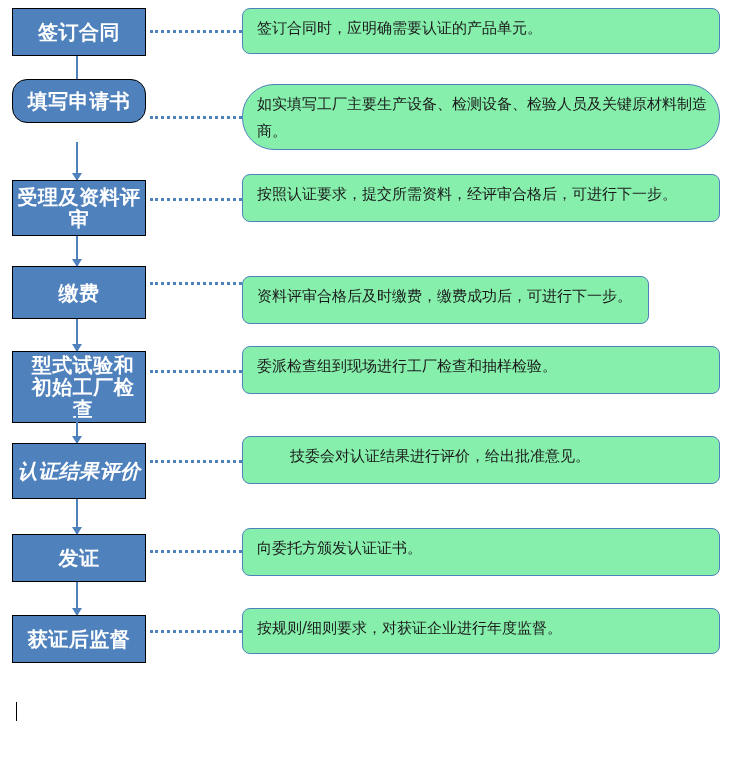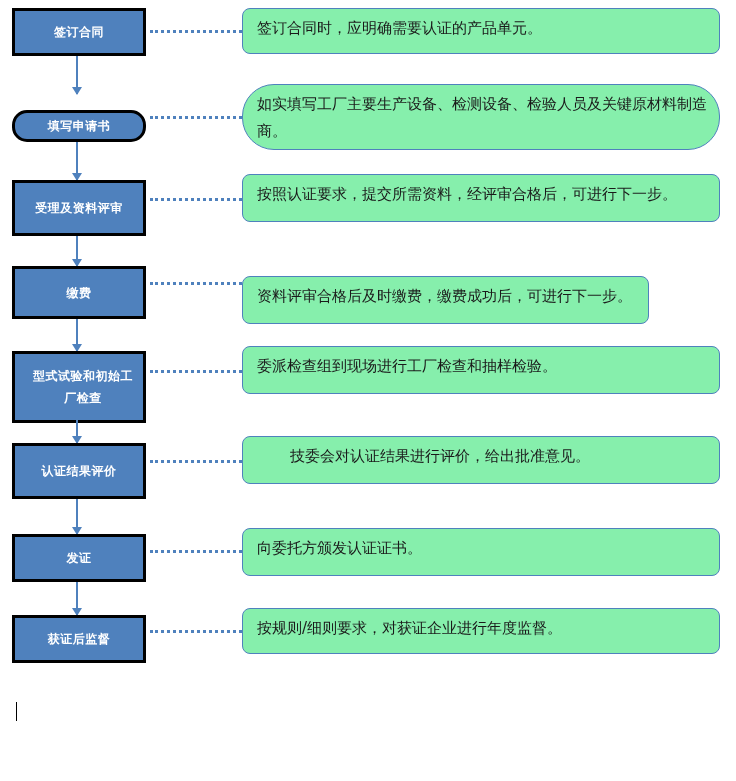--- a/index.html
+++ b/index.html
@@ -22,25 +22,25 @@
     left: 12px;
     top: 8px;
     width: 140px;
   }
 
   .step {
     position: absolute;
     left: 0;
     width: 134px;
     box-sizing: border-box;
-    border: 3px solid #000000;
+    border: 1px solid #000000;
     background: #4f81bd;
     color: #ffffff;
     font-weight: bold;
-    font-size: 12px;
+    font-size: 20px;
     line-height: 22px;
     text-align: center;
     display: flex;
     align-items: center;
     justify-content: center;
     letter-spacing: 0.5px;
   }
   .step span { display: block; padding: 0 4px; }
 
   
@@ -105,41 +105,41 @@
 </head>
 <body>
 
 <div class="flow">
 
   <div class="step" style="top:0px; height:48px;">
     <span>签订合同</span>
   </div>
   <div class="arrow" style="top:48px; height:38px;"></div>
 
-  <div class="step" style="top:102px; height:32px;border-radius:15px;">
+  <div class="step" style="top:71px; height:44px;border-radius:15px;">
     <span>填写申请书</span>
   </div>
   <div class="arrow" style="top:134px; height:38px;"></div>
 
   <div class="step" style="top:172px; height:56px;">
     <span>受理及资料评审</span>
   </div>
   <div class="arrow" style="top:228px; height:30px;"></div>
 
   <div class="step" style="top:258px; height:53px;">
     <span>缴费</span>
   </div>
   <div class="arrow" style="top:311px; height:32px;"></div>
 
   <div class="step" style="top:343px; height:72px;padding-left:8px;">
     <span>型式试验和初始工厂检查</span>
   </div>
   <div class="arrow" style="top:399px; height:36px;"></div>
 
-  <div class="step" style="top:435px; height:56px;">
+  <div class="step" style="top:435px; height:56px;font-style:italic;">
     <span>认证结果评价</span>
   </div>
   <div class="arrow" style="top:491px; height:35px;"></div>
 
   <div class="step" style="top:526px; height:48px;">
     <span>发证</span>
   </div>
   <div class="arrow" style="top:574px; height:33px;"></div>
 
   <div class="step" style="top:607px; height:48px;">

